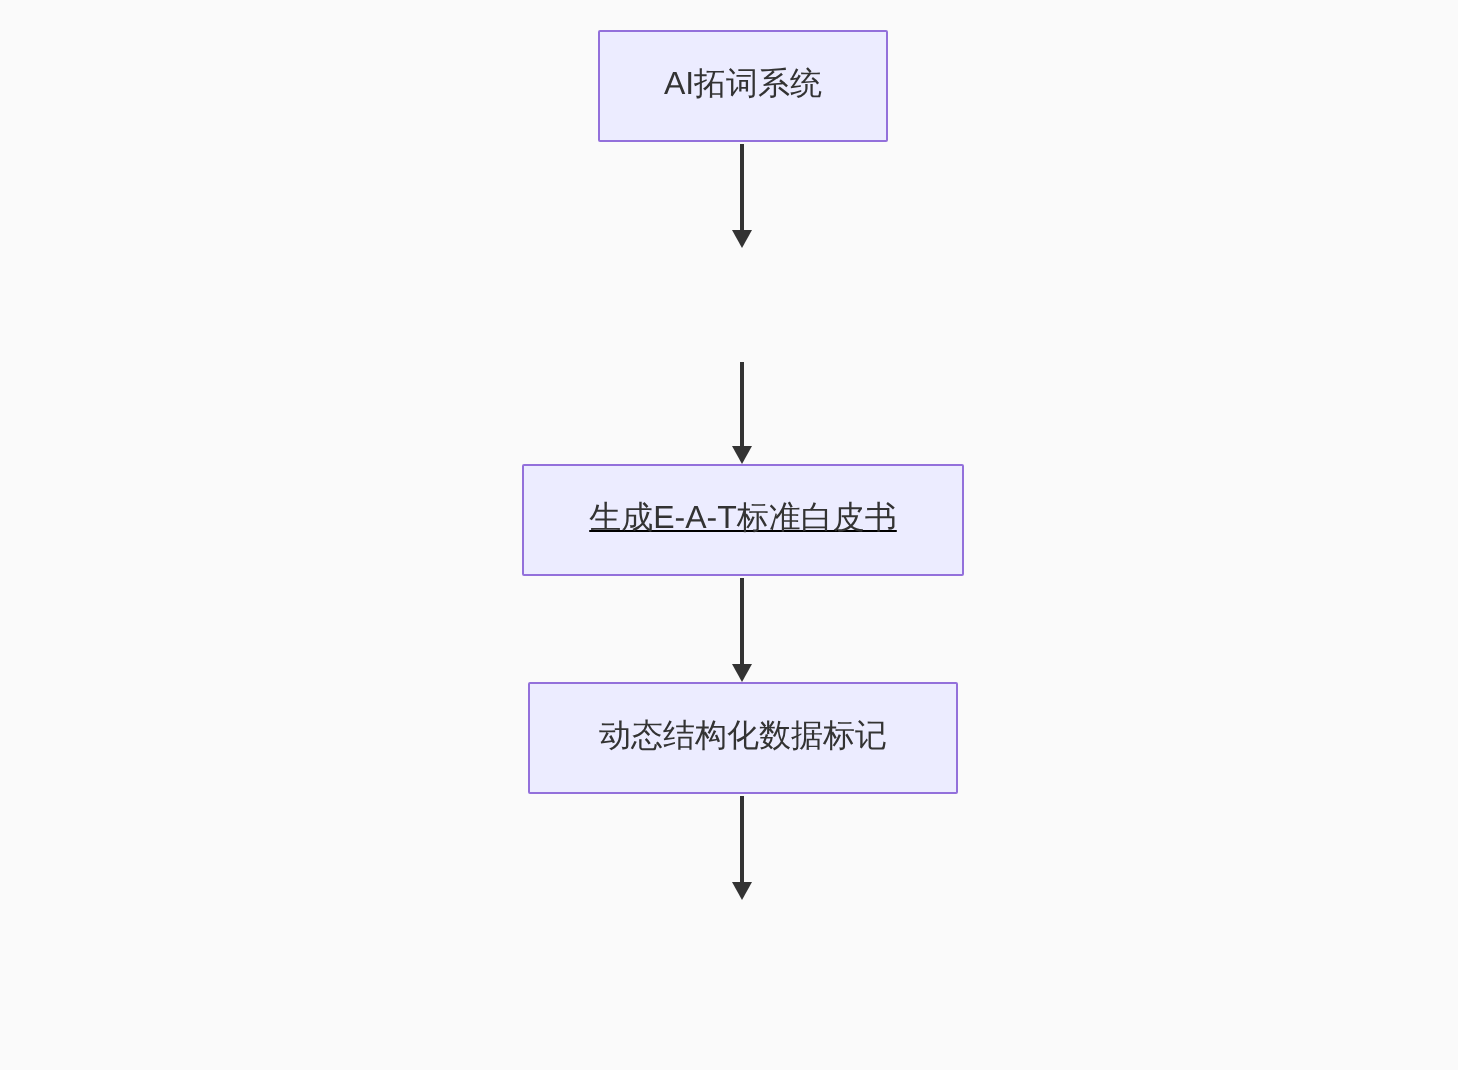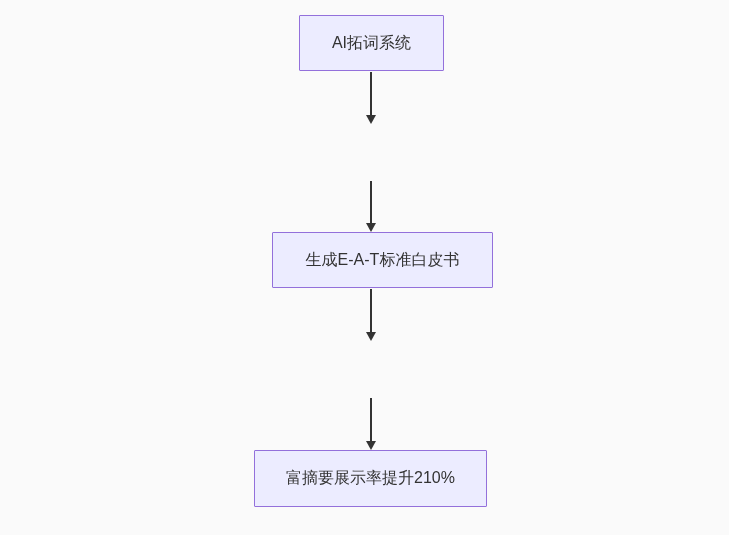--- a/index.html
+++ b/index.html
@@ -33,21 +33,21 @@
     justify-content: center;
   }
   .node-label {
     color: var(--text-color);
     font-size: 16px;
     line-height: 1.3;
     white-space: nowrap;
   }
   .node-1 { left: 299px; top: 15px;  width: 145px; height: 56px; }
   .node-2 { left: 275px; top: 124px; width: 192px; height: 56px; }
-  .node-3 { left: 272px; top: 232px; width: 221px; height: 56px; }
+  .node-3 { left: 261px; top: 232px; width: 221px; height: 56px; text-decoration: underline; }
   .node-4 { left: 264px; top: 341px; width: 215px; height: 56px; }
   .node-5 { left: 254px; top: 450px; width: 233px; height: 57px; }
 
   .arrow {
     position: absolute;
     left: 371px;
     transform: translateX(-50%);
     display: flex;
     flex-direction: column;
     align-items: center;
@@ -91,23 +91,23 @@
 
   <div class="node node-3">
     <span class="node-label">生成E-A-T标准白皮书</span>
   </div>
 
   <div class="arrow arrow-3">
     <span class="arrow-line"></span>
     <span class="arrow-head"></span>
   </div>
 
+  <div class="node node-4">
+    <span class="node-label">动态结构化数据标记</span>
+  </div>
 
   <div class="arrow arrow-4">
     <span class="arrow-line"></span>
     <span class="arrow-head"></span>
   </div>
 
-  <div class="node node-5">
-    <span class="node-label">富摘要展示率提升210%</span>
-  </div>
 
 </div>
 
 </body></html>

